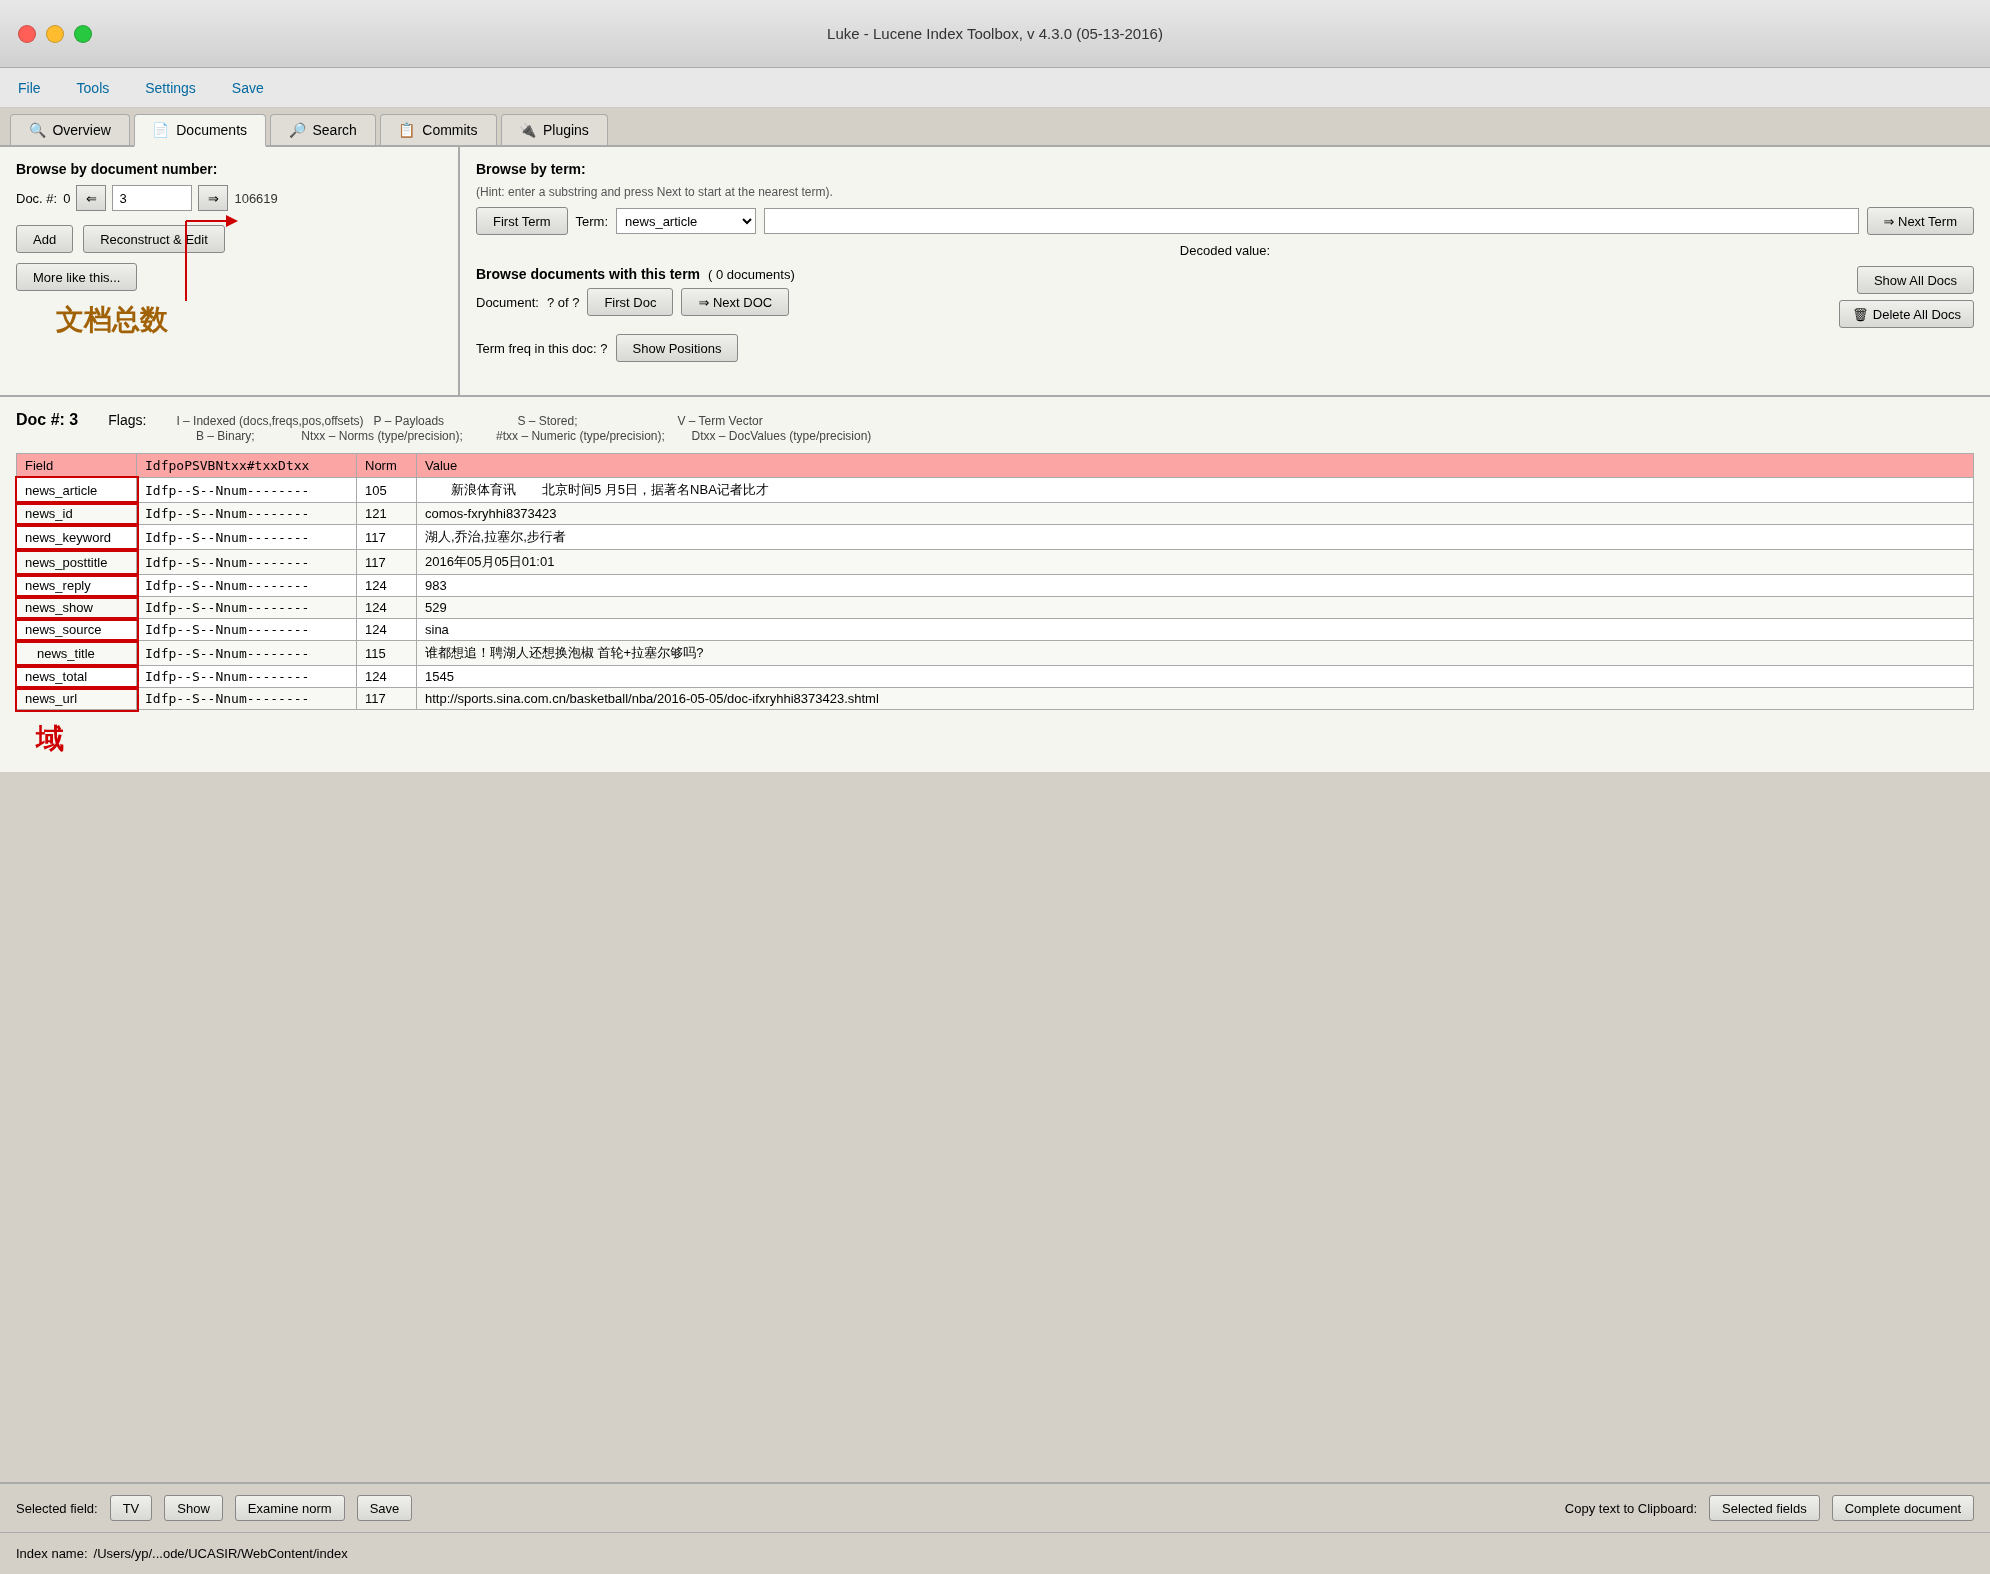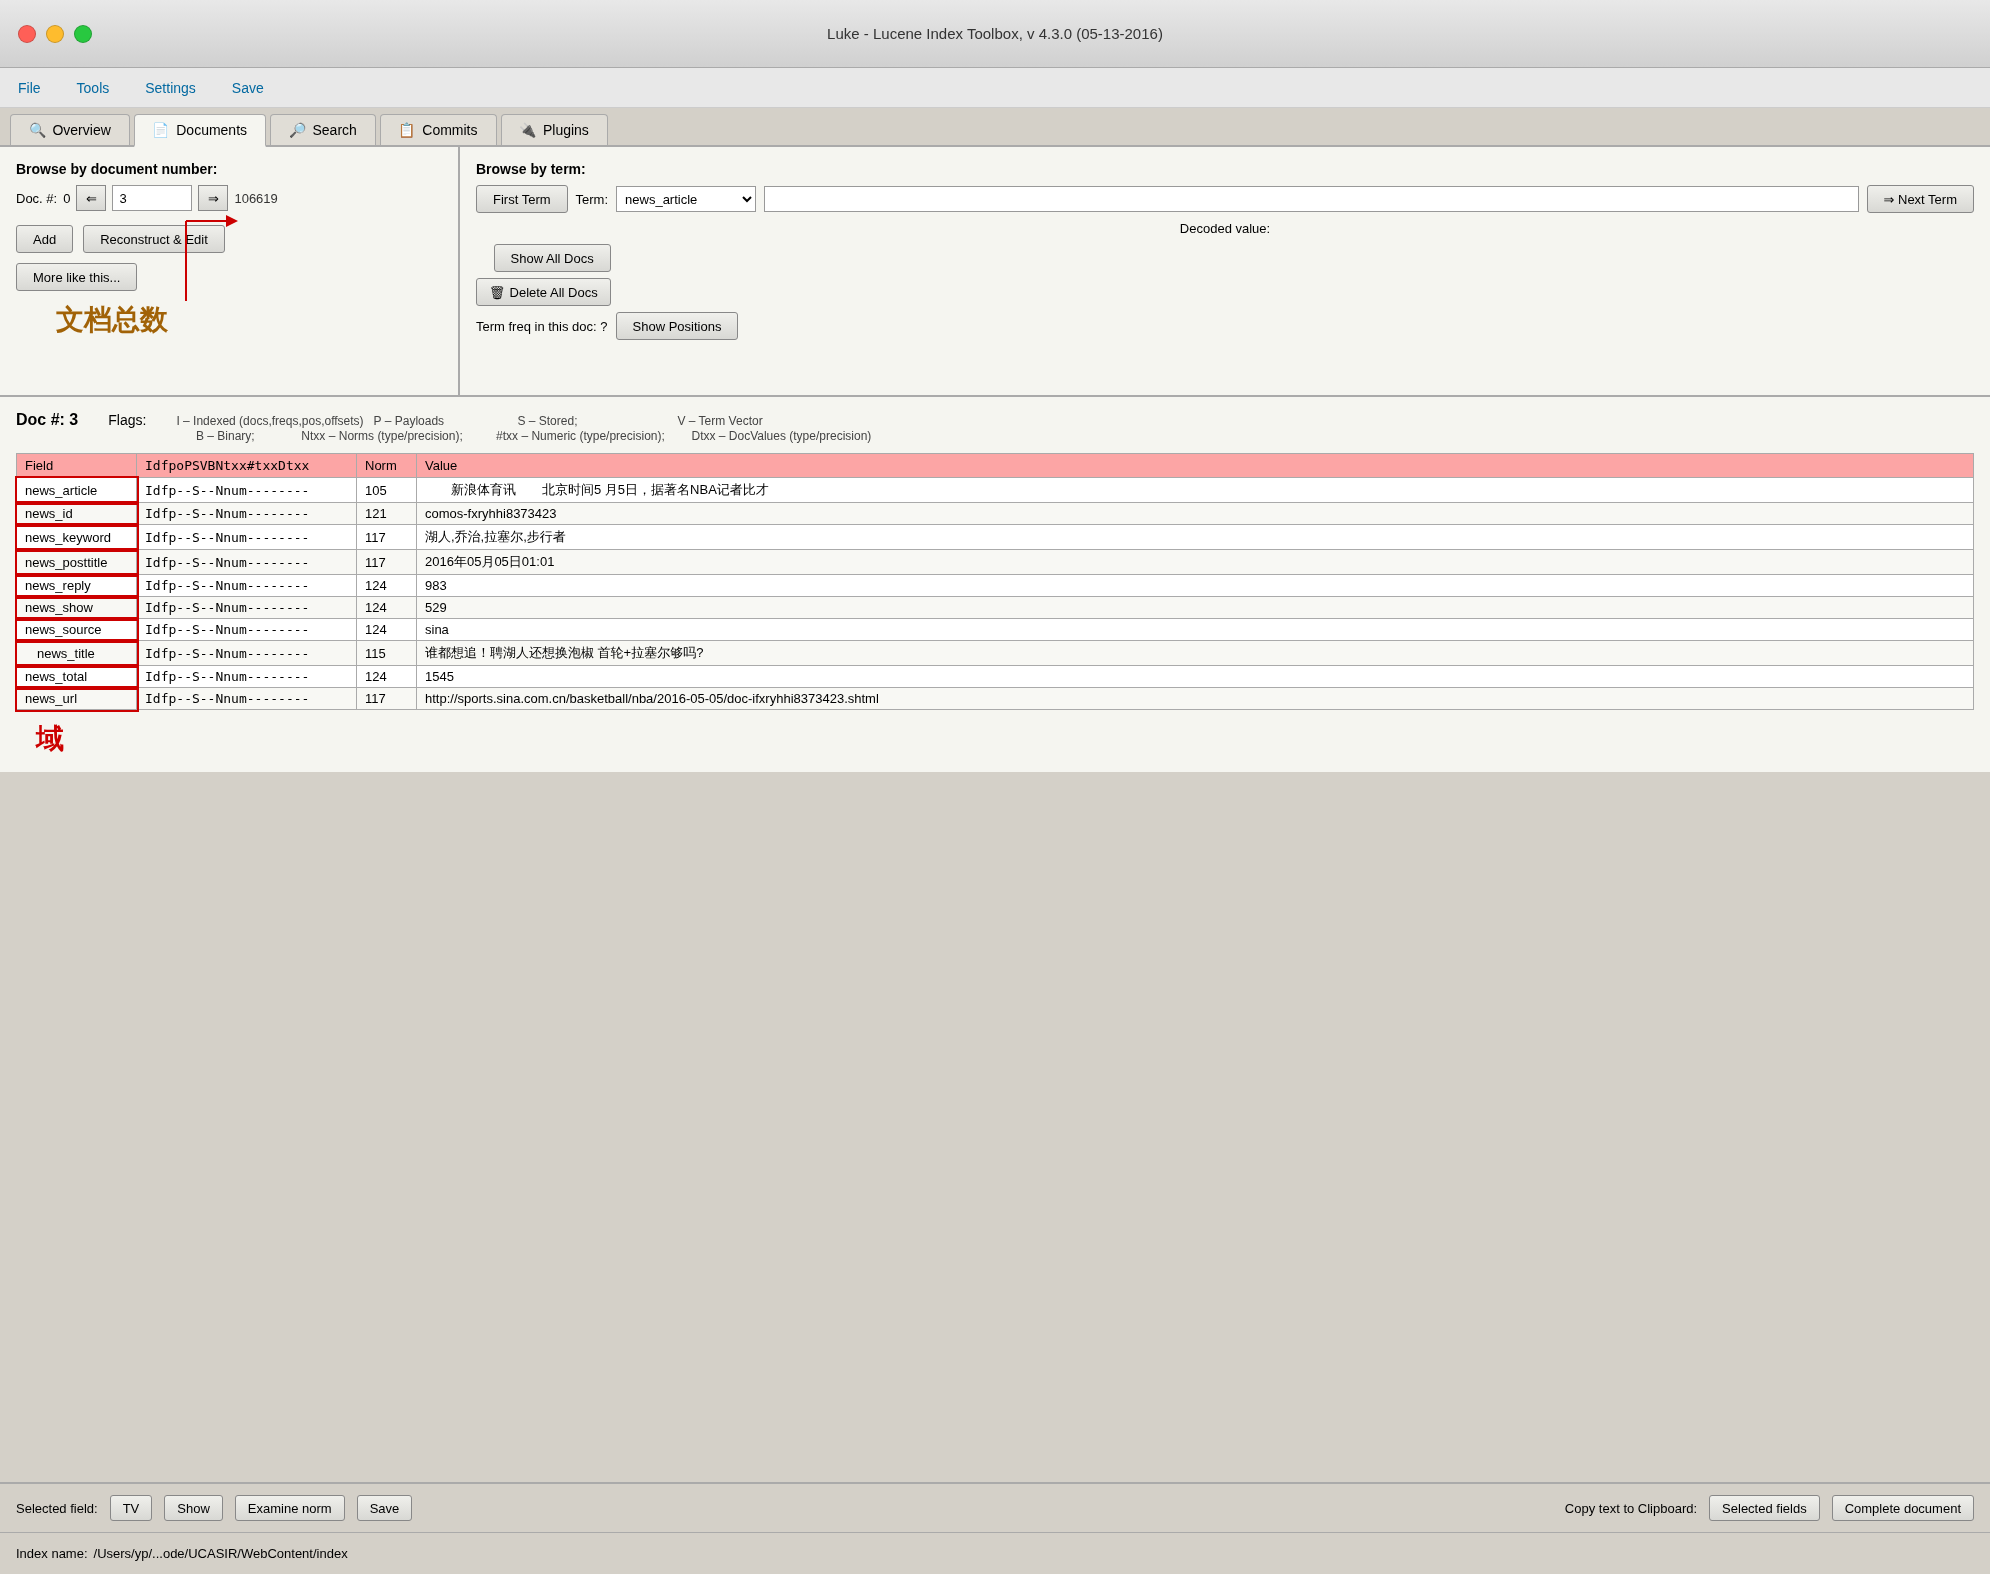--- a/index.html
+++ b/index.html
@@ -333,20 +333,21 @@
         <svg style="position: absolute; left: 130px; top: -110px;" width="120" height="120">
           <line x1="40" y1="110" x2="40" y2="30" stroke="#cc0000" stroke-width="2"></line>
           <line x1="40" y1="30" x2="80" y2="30" stroke="#cc0000" stroke-width="2"></line>
           <polygon points="80,24 80,36 92,30" fill="#cc0000"></polygon>
         </svg>
       </div>
     </div>
 
     <div class="right-panel">
       <div class="panel-title">Browse by term:</div>
+      <div class="panel-subtitle">(Hint: enter a substring and press Next to start at the nearest term).</div>
       <div class="term-row">
         <button class="btn">First Term</button>
         <span>Term:</span>
         <select class="term-dropdown">
           <option>news_article</option>
           <option>news_id</option>
           <option>news_keyword</option>
           <option>news_posttitle</option>
           <option>news_reply</option>
           <option>news_show</option>
@@ -355,20 +356,32 @@
           <option>news_total</option>
           <option>news_url</option>
         </select>
         <input class="term-input" type="text" style="">
         <button class="btn">⇒ Next Term</button>
       </div>
       <div class="decoded-row">
         <span>Decoded value:</span>
       </div>
       <div style="display: flex; align-items: flex-start; justify-content: space-between; margin-bottom: 6px;">
+        <div>
+          <div style="display: flex; align-items: center; gap: 8px; margin-bottom: 6px;">
+            <span style="font-weight: bold; font-size: 14px;">Browse documents with this term</span>
+            <span>( 0 documents)</span>
+          </div>
+          <div class="doc-browse-row">
+            <span>Document:</span>
+            <span>? of ?</span>
+            <button class="btn">First Doc</button>
+            <button class="btn">⇒ Next DOC</button>
+          </div>
+        </div>
         <div style="display: flex; flex-direction: column; gap: 6px; align-items: flex-end;">
           <button class="show-btn">Show All Docs</button>
           <button class="delete-btn">
             <span>🗑</span>
             <span>Delete All Docs</span>
           </button>
         </div>
       </div>
       <div class="term-freq-row">
         <span>Term freq in this doc: ?</span>

